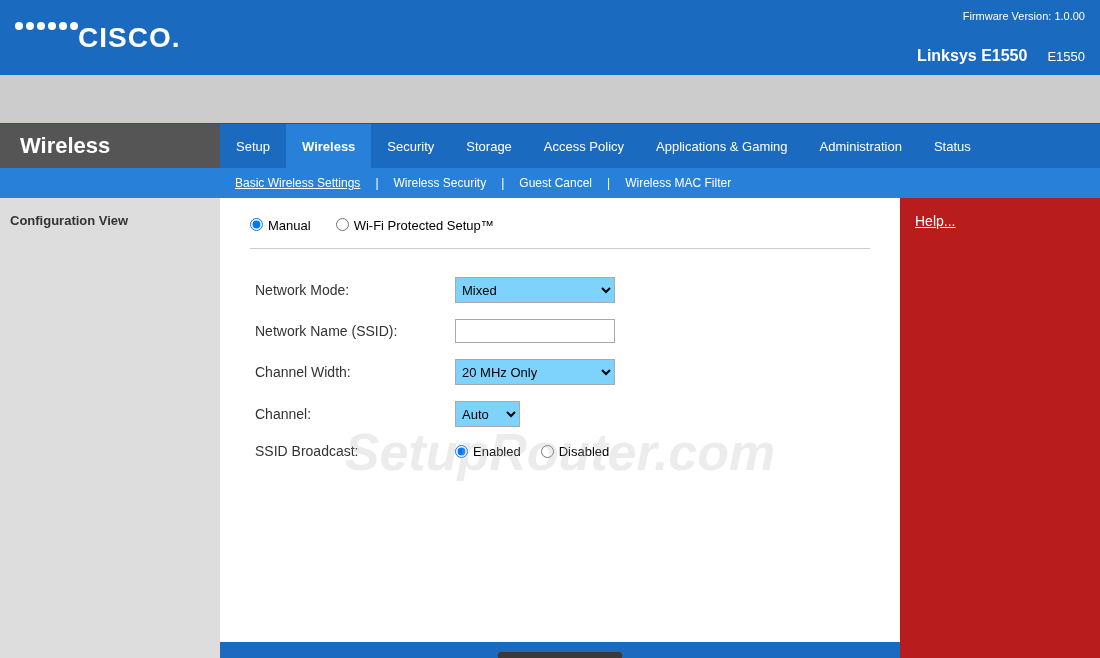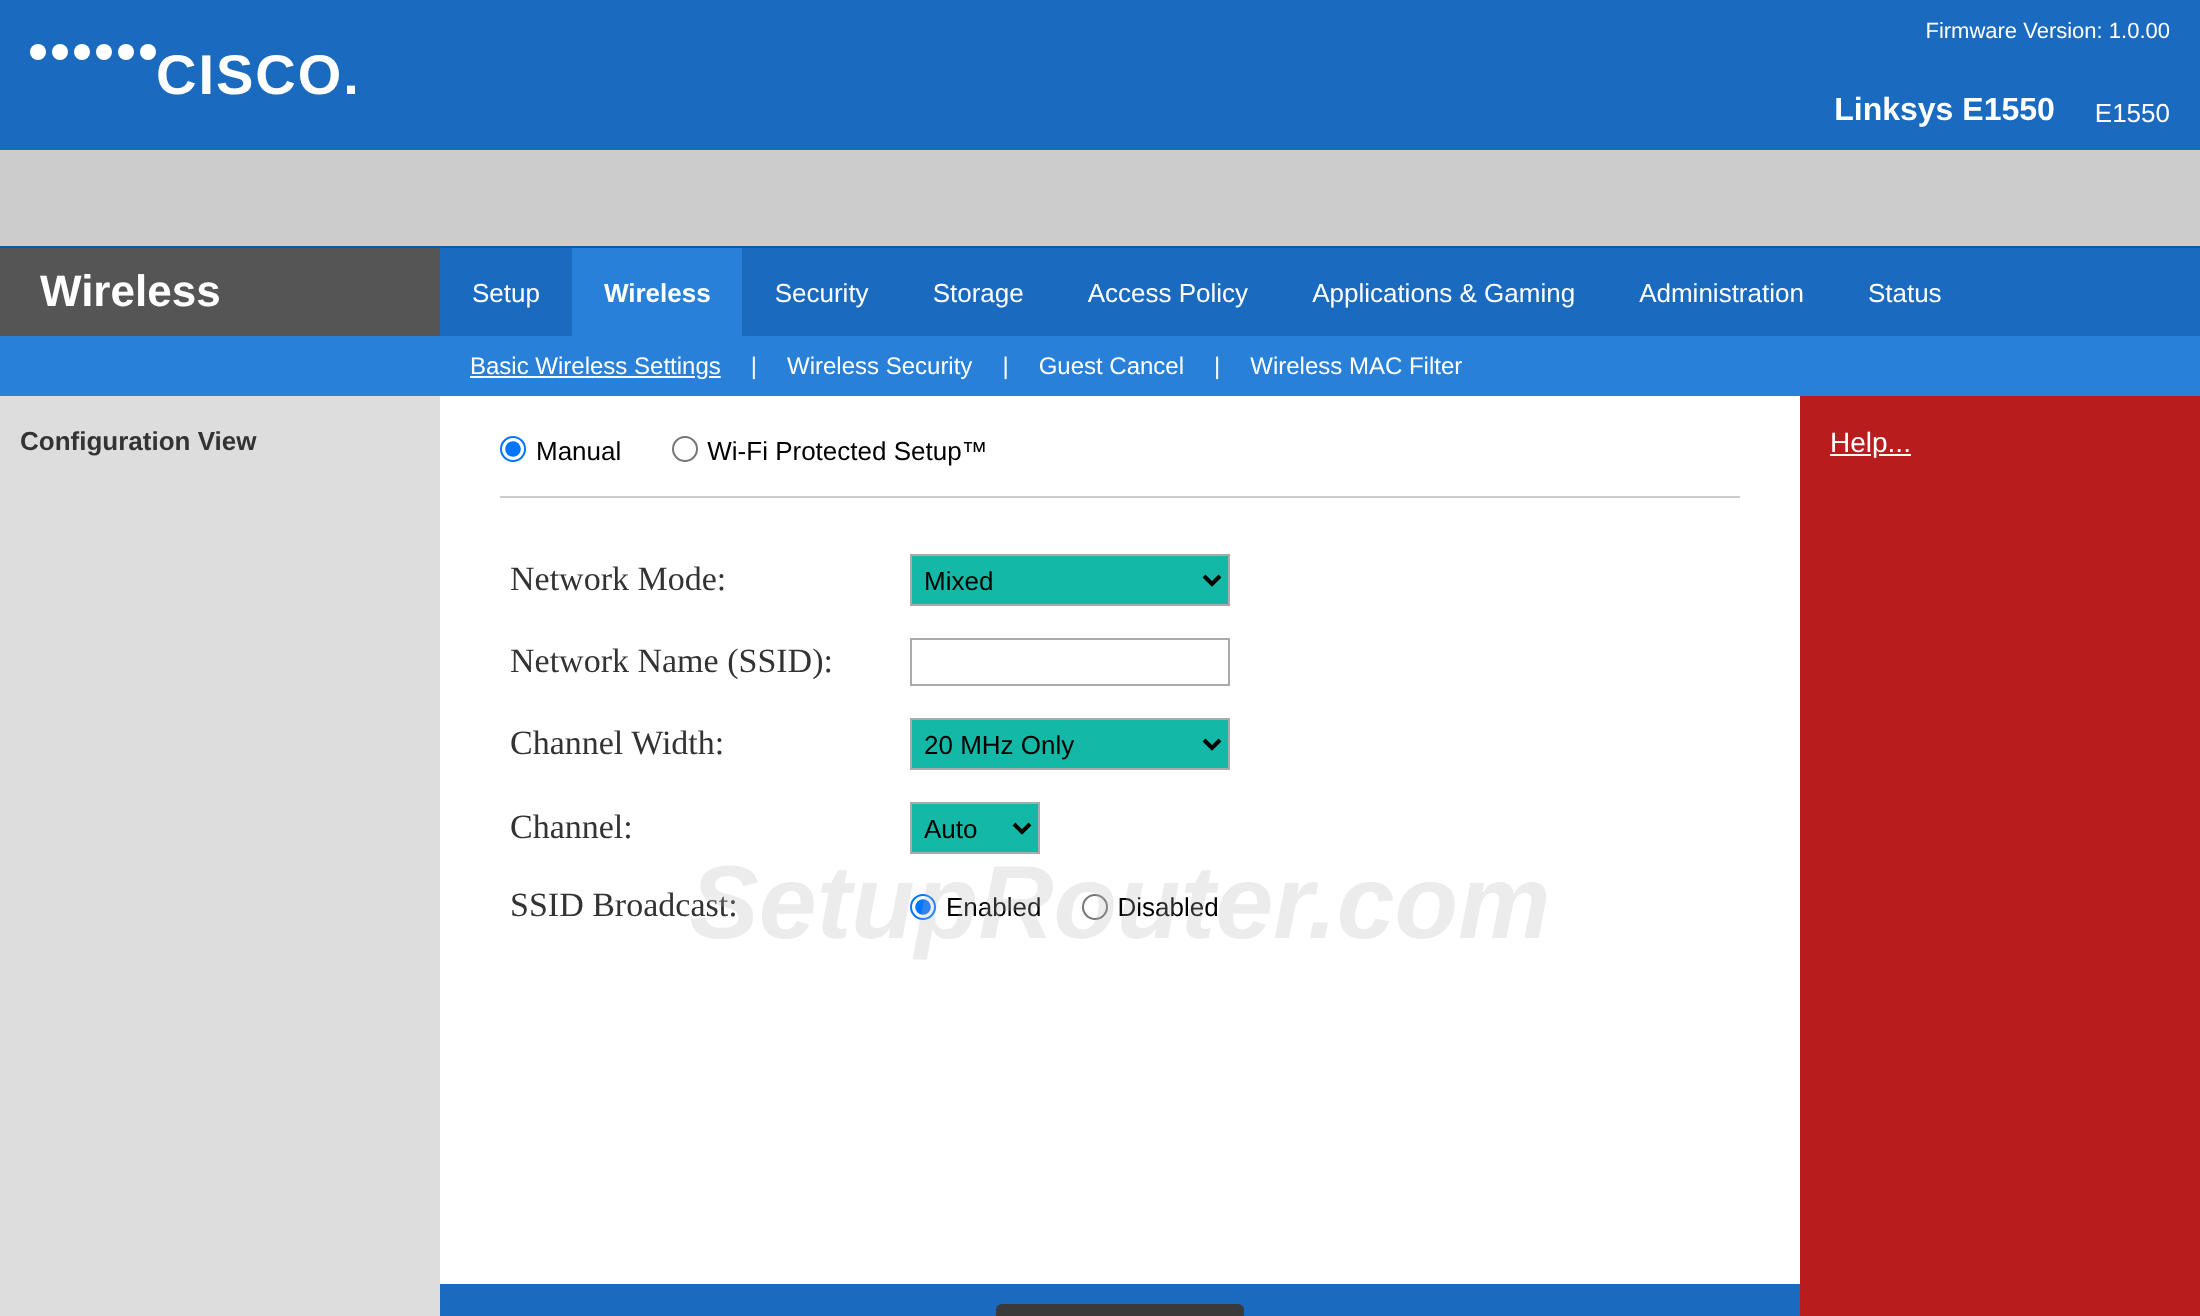--- a/index.html
+++ b/index.html
@@ -43,23 +43,23 @@
     .help-panel { width: 200px; background: #b91c1c; flex-shrink: 0; padding: 15px; }
     .help-link { color: white; text-decoration: underline; font-size: 14px; cursor: pointer; }
 
     
     .radio-row { display: flex; gap: 25px; align-items: center; margin-bottom: 20px; padding-bottom: 15px; border-bottom: 1px solid #ccc; }
     .radio-label { display: flex; align-items: flex-start; gap: 5px; cursor: pointer; font-size: 13px; }
 
     
     .form-table { width: 100%; border-collapse: collapse; }
     .form-table td { padding: 8px 5px; vertical-align: middle; }
-    .field-label { color: #333; font-size: 17px; width: 200px; font-family: Liberation Serif, serif; }
+    .field-label { color: #333; font-size: 14px; width: 200px; }
     .field-input input[type="text"] { width: 160px; height: 24px; border: 1px solid #aaa; padding: 2px 5px; font-size: 13px; }
-    .field-input select { height: 26px; font-size: 13px; padding: 2px; border: 1px solid #aaa; background: #14b8a6; cursor: pointer; }
+    .field-input select { height: 26px; font-size: 13px; padding: 2px; border: 1px solid #aaa; background: #7dd3fc; cursor: pointer; }
     .select-wide { width: 160px; }
     .select-narrow { width: 65px; }
 
     
     .ssid-row { display: flex; gap: 20px; align-items: center; }
     .ssid-radio { display: flex; align-items: center; gap: 5px; cursor: pointer; font-size: 13px; }
 
     
     .bottom-buttons { position: absolute; bottom: 15px; left: 0; right: 0; display: flex; justify-content: center; padding: 10px; background: #1a6abf; }
     .btn { padding: 7px 22px; font-size: 13px; cursor: pointer; border: none; color: white; background: #3a3a3a; border-radius: 3px; }

